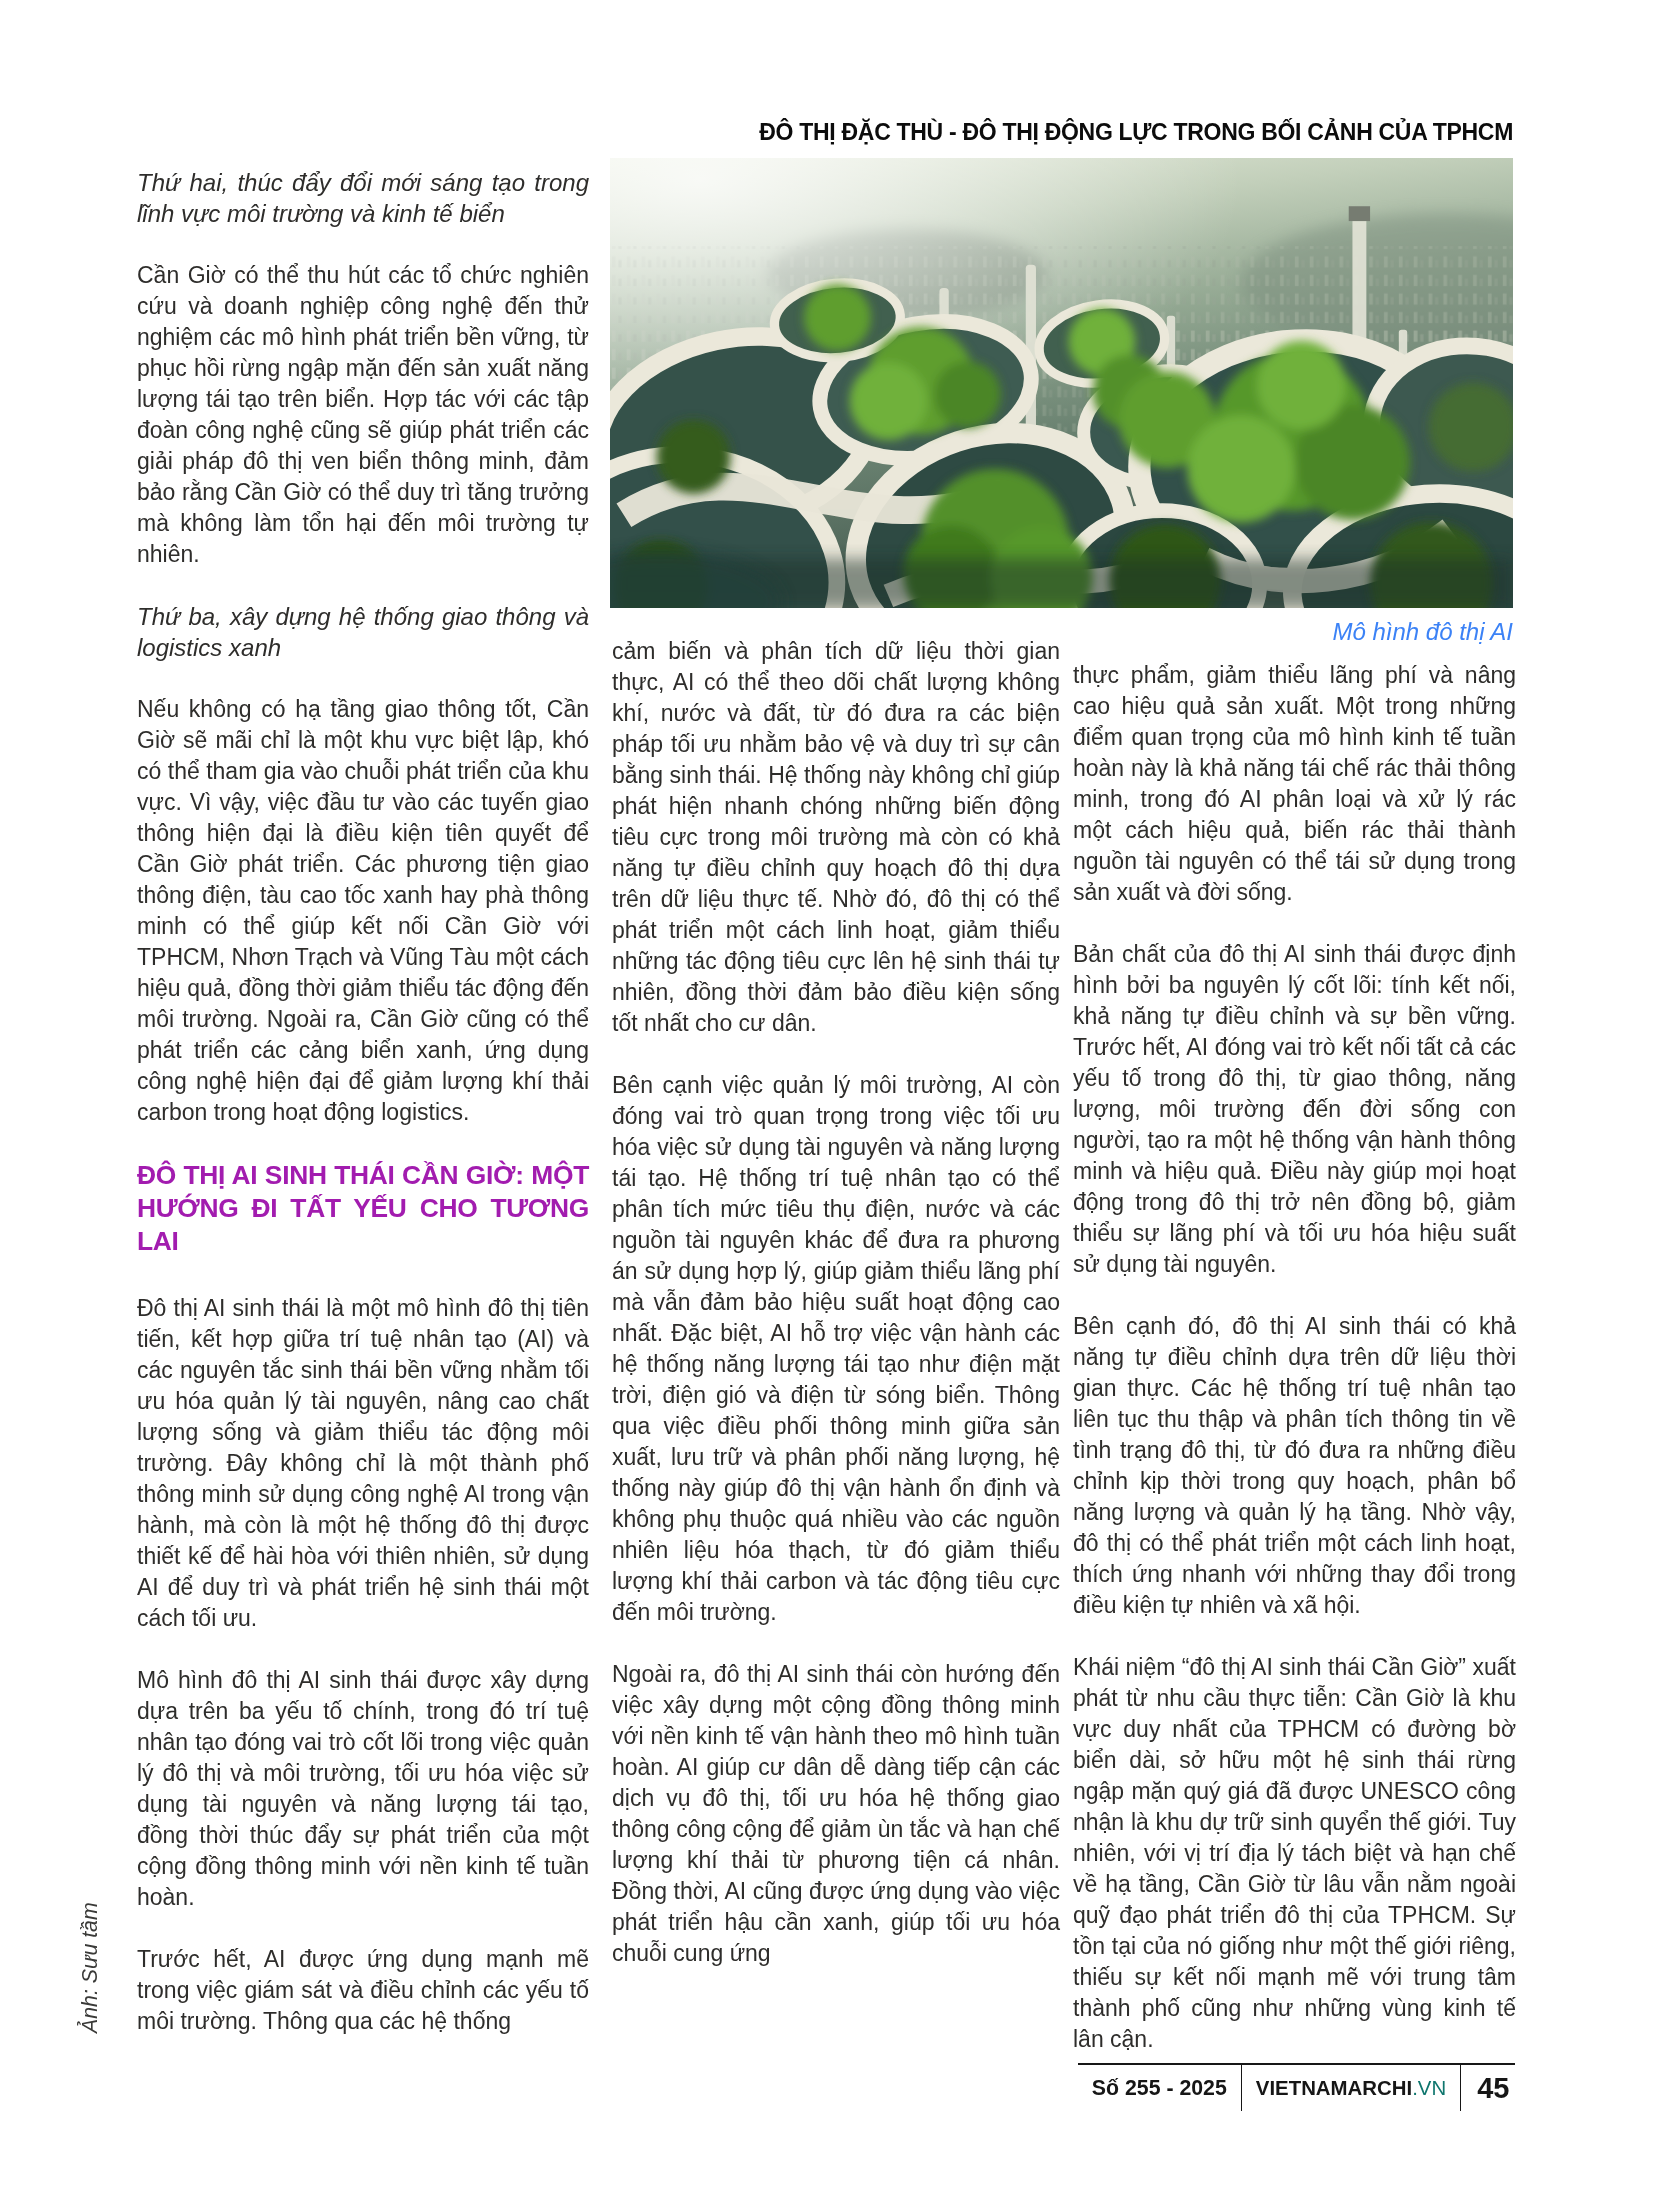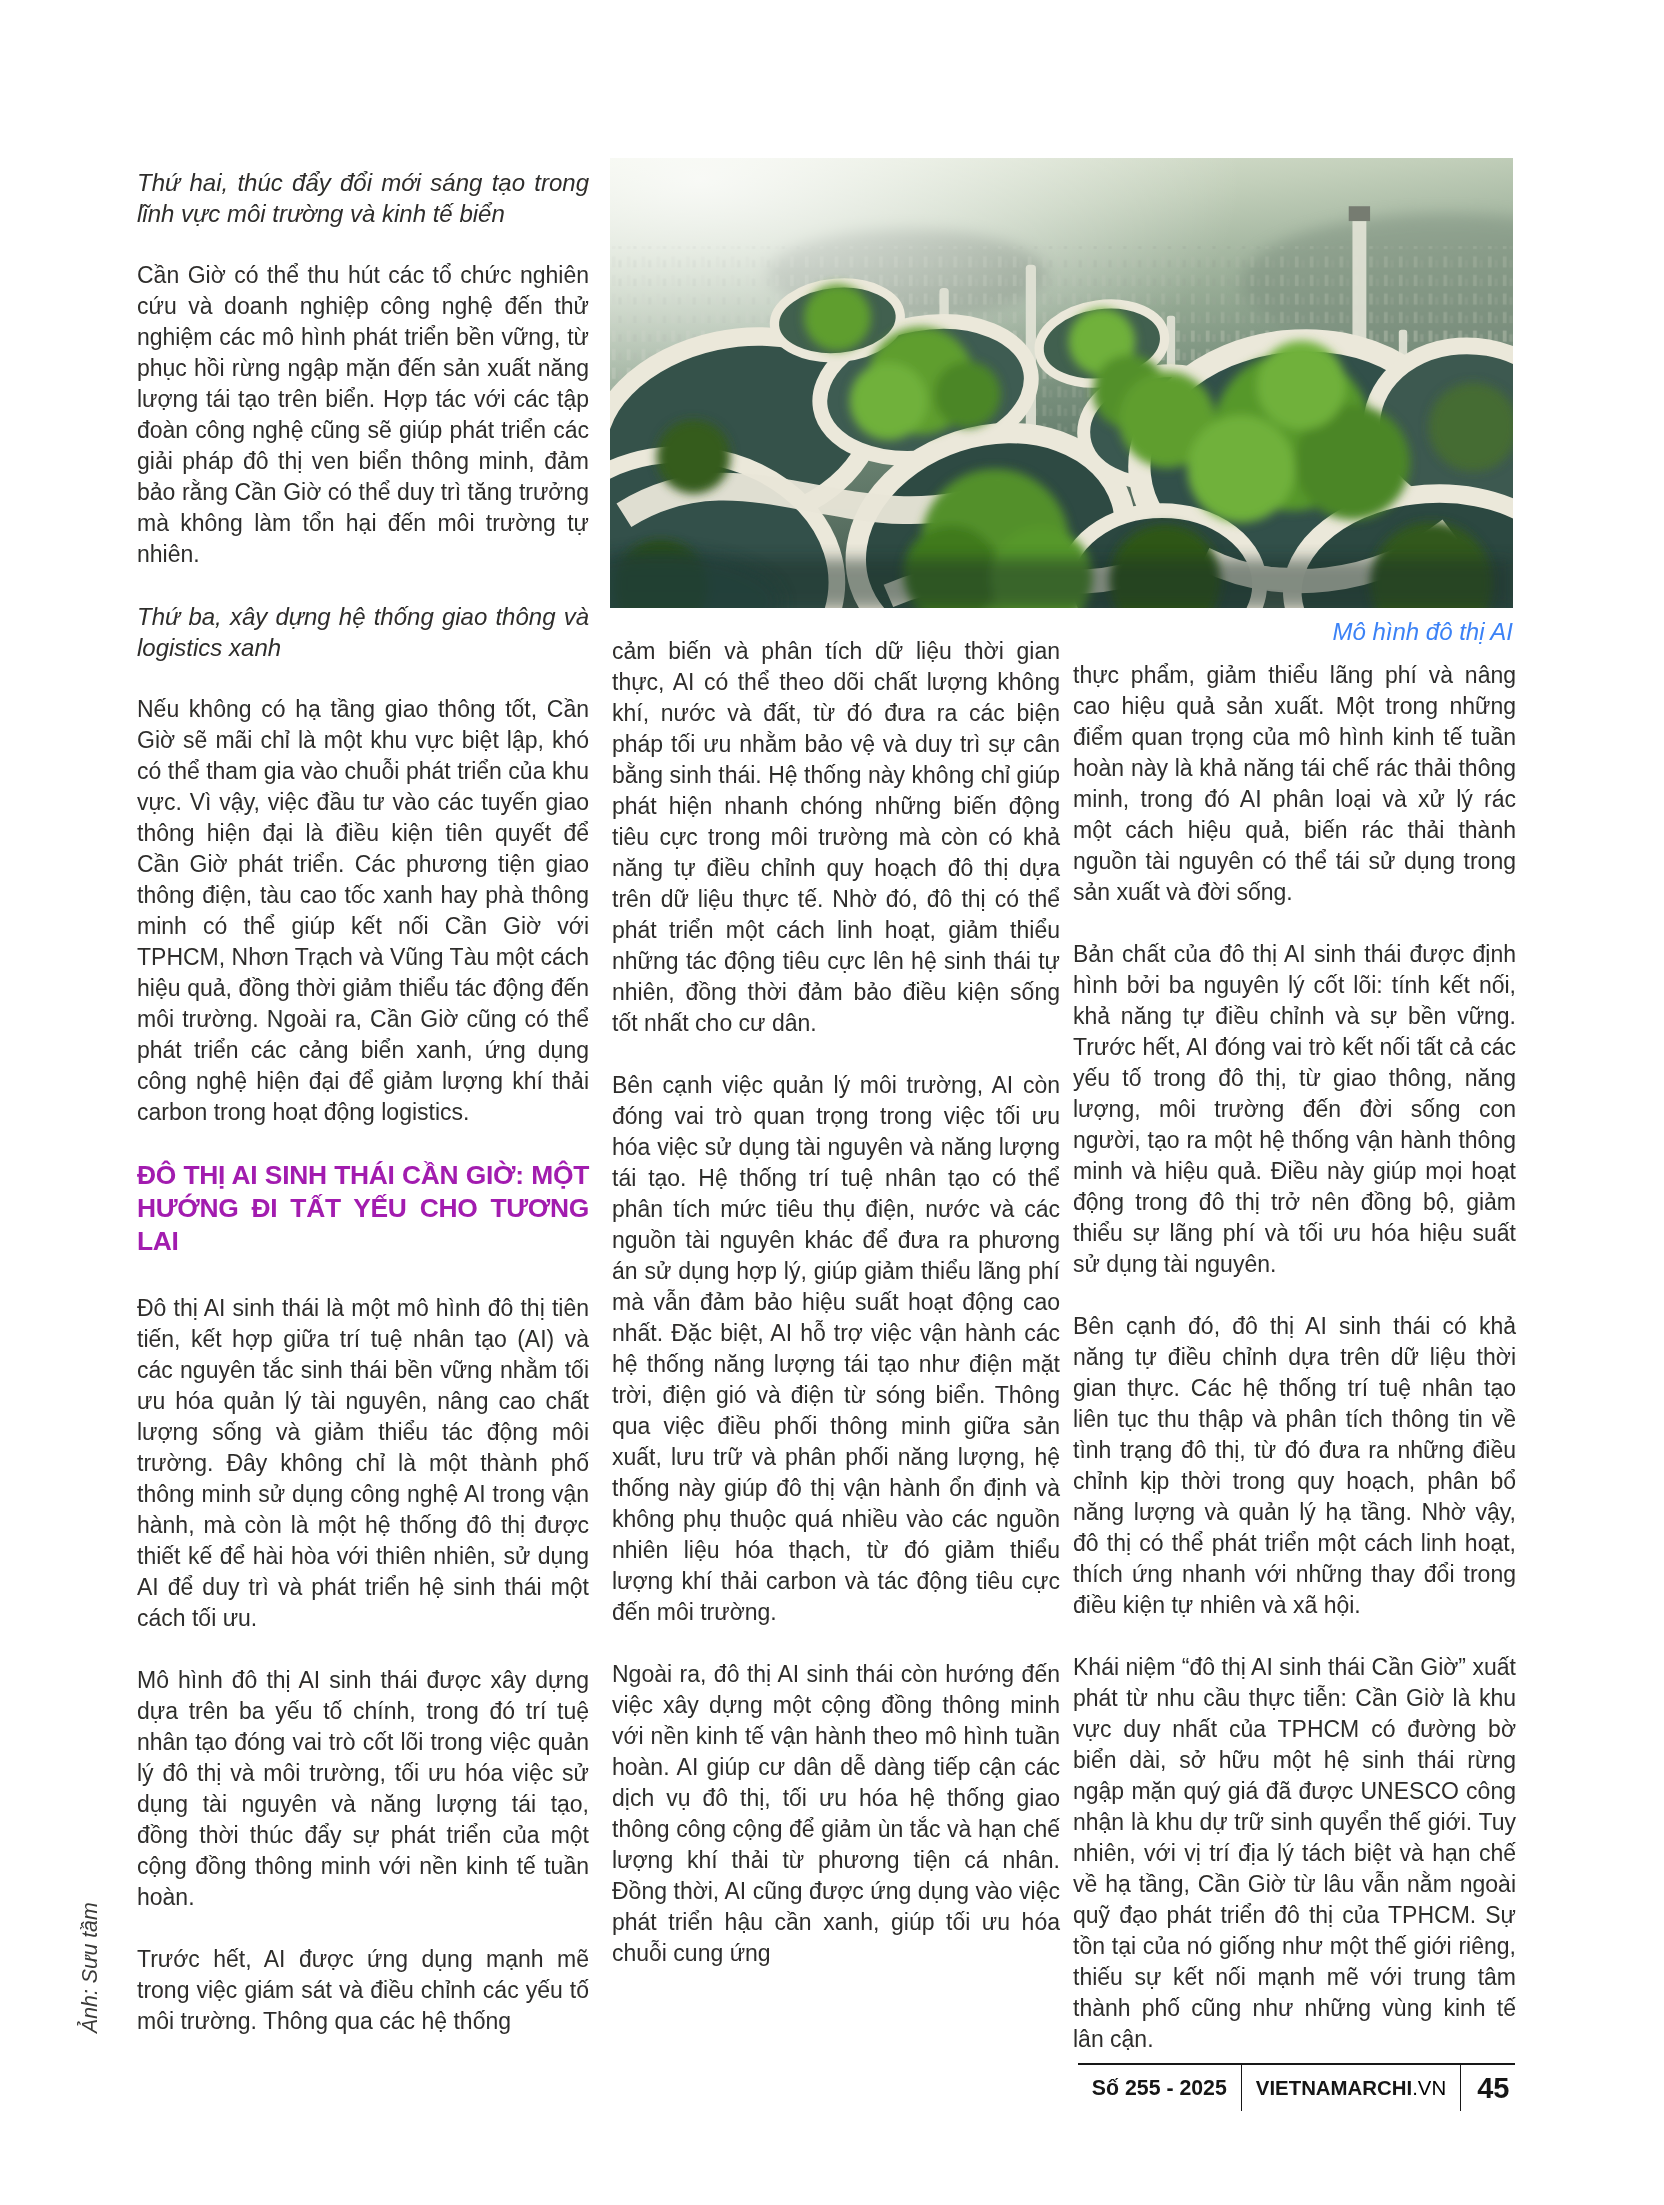--- a/index.html
+++ b/index.html
@@ -32,28 +32,29 @@
     position:absolute;left:78px;top:2033px;transform:rotate(-90deg);transform-origin:0 0;
     font-style:italic;font-size:21.3px;color:#3a3a38;white-space:nowrap;
   }
   .footer{
     position:absolute;right:150px;top:2063px;border-top:2.8px solid #161616;
     display:flex;align-items:stretch;
   }
   .footer .seg{display:flex;align-items:center;padding:8.3px 14px 6.5px 14px;
     font-size:21.3px;font-weight:700;color:#161616;white-space:nowrap;}
   .footer .seg-site{border-left:1.9px solid #161616;border-right:1.9px solid #161616;font-size:20.4px;}
-  .footer .seg-site .domain{font-weight:400;color:#000000;}
+  .footer .seg-site .domain{font-weight:400;color:#0f766e;}
   .footer .seg-page{font-size:29px;padding:6.5px 5.6px 6.5px 16px;}
 </style>
 </head>
 <body>
 
 <div class="page">
 
+  <div class="masthead">ĐÔ THỊ ĐẶC THÙ - ĐÔ THỊ ĐỘNG LỰC TRONG BỐI CẢNH CỦA TPHCM</div>
 
   <div class="photo">
     <svg viewBox="0 0 973 485" preserveAspectRatio="none">
       <defs>
         <linearGradient id="g-sky" x1="0" y1="0" x2="0.25" y2="1">
           <stop offset="0" stop-color="#e9eede"></stop>
           <stop offset="0.22" stop-color="#c2cfba"></stop>
           <stop offset="0.45" stop-color="#93a892"></stop>
           <stop offset="0.7" stop-color="#68806f"></stop>
           <stop offset="1" stop-color="#44594f"></stop>

